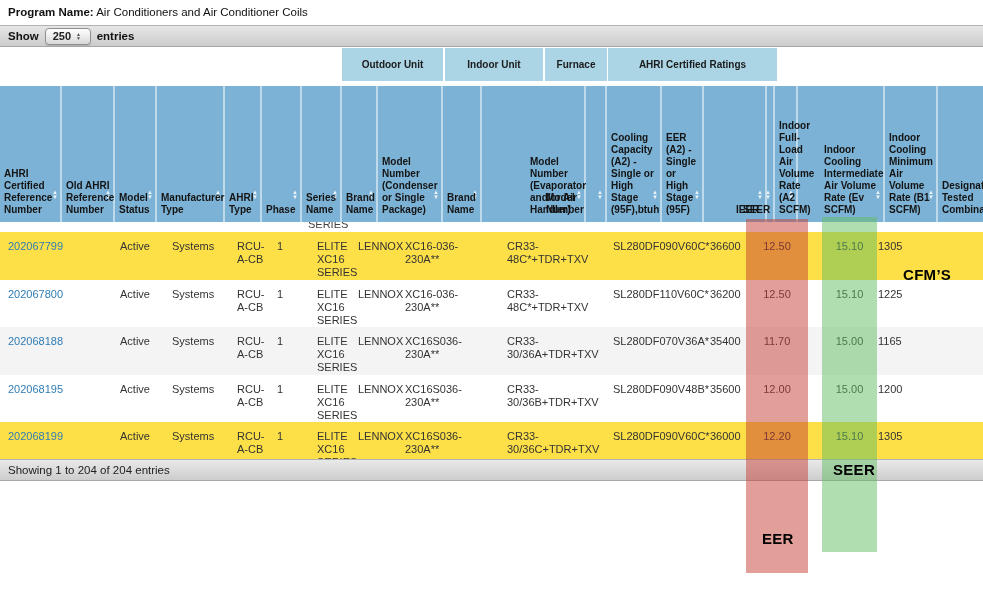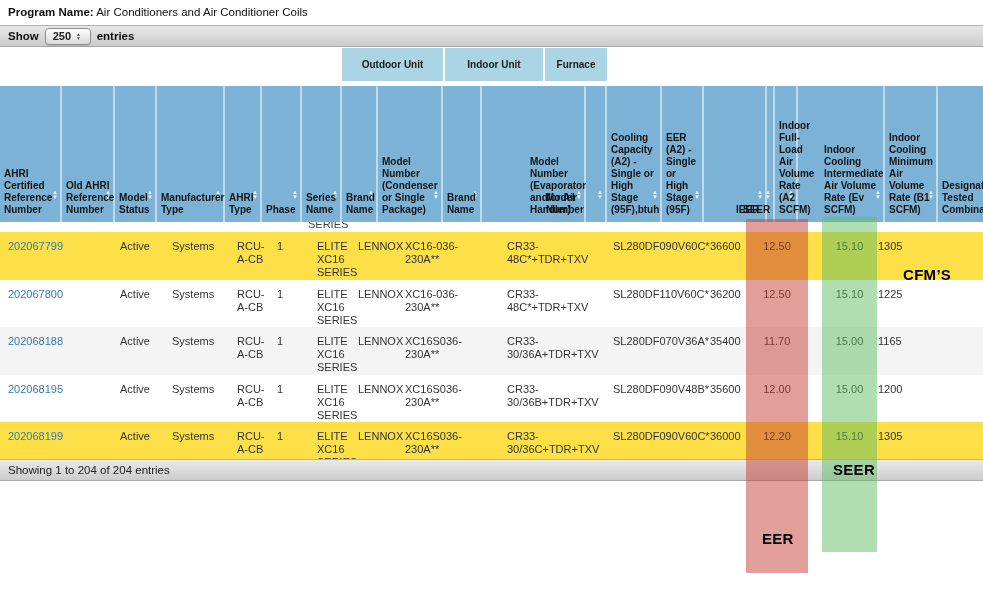--- a/index.html
+++ b/index.html
@@ -108,20 +108,21 @@
           <i>▲</i>
           <i>▼</i>
         </span>
     </span>
     <span>entries</span>
   </div>
 
   <div class="gbox g-outdoor">Outdoor Unit</div>
   <div class="gbox g-indoor">Indoor Unit</div>
   <div class="gbox g-furnace">Furnace</div>
+  <div class="gbox g-ratings">AHRI Certified Ratings</div>
 
   <div class="thead">
     <div class="th th0">
         <span class="lbl">AHRI Certified Reference Number</span>
         <span class="sort-icon">
           <i>▲</i>
           <i>▼</i>
         </span>
       </div>
     <div class="th th1">

